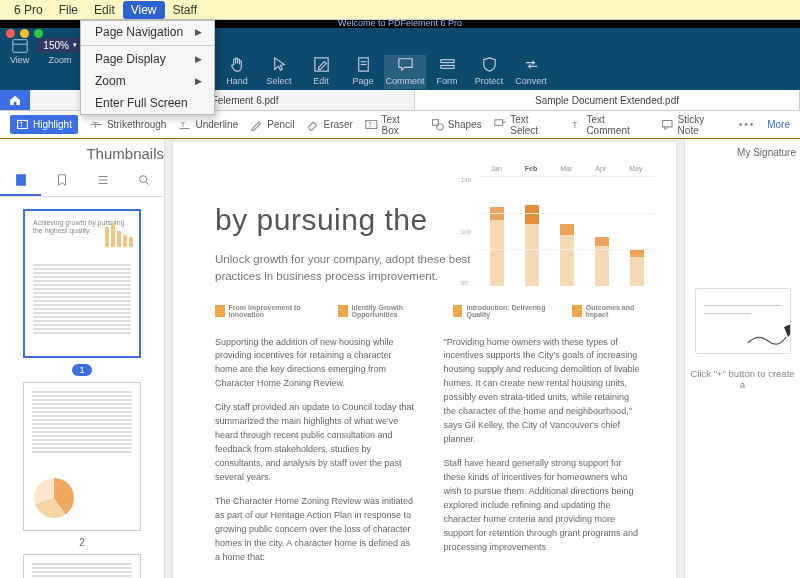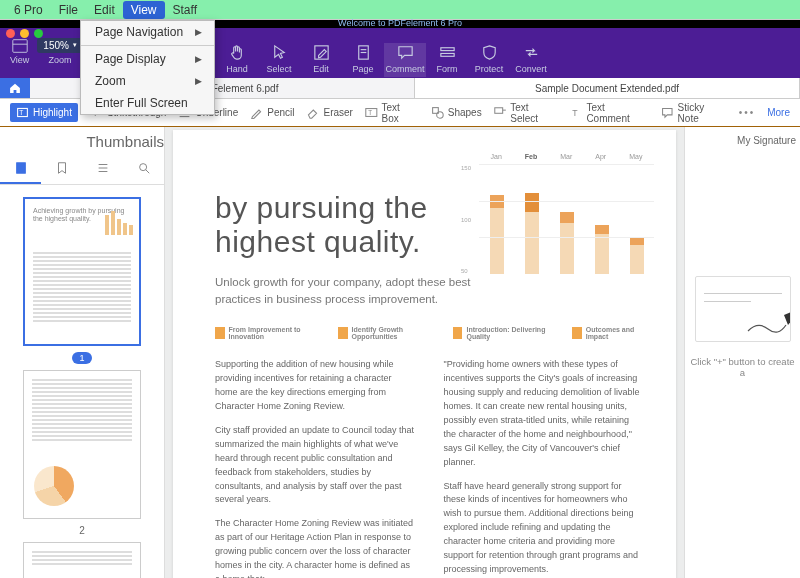--- a/index.html
+++ b/index.html
@@ -1,29 +1,29 @@
 <!DOCTYPE html>
 <html><head>
 <meta charset="utf-8">
 <style>
 * { box-sizing: border-box; margin: 0; padding: 0; font-family: -apple-system, "Helvetica Neue", Arial, sans-serif; }
 body { width: 800px; height: 578px; overflow: hidden; background: #fff; font-size: 11px; color: #333; }
-.menubar { background: #86efac; height: 20px; display: flex; align-items: center; padding: 0 6px; border-bottom: 1px solid #ccc; font-size: 12px; }
+.menubar { background: #fef9c3; height: 20px; display: flex; align-items: center; padding: 0 6px; border-bottom: 1px solid #ccc; font-size: 12px; }
 .menubar span { padding: 2px 8px; border-radius: 3px; }
 .menubar .active { background: #2d63d3; color: #fff; }
 .dropdown { position: absolute; left: 80px; top: 20px; width: 135px; background: #f6f6f6; border: 1px solid #bbb; box-shadow: 2px 3px 8px rgba(0,0,0,0.25); z-index: 100; font-size: 12px; }
 .dropdown div.item { padding: 4px 12px 4px 14px; display: flex; justify-content: space-between; align-items: center; }
 .dropdown hr { border: none; border-top: 1px solid #ccc; margin: 2px 0; }
 .arrow { font-size: 9px; color: #555; }
 .titlebar { background: #000; height: 8px; position: relative; }
 .titlebar .center { position: absolute; left: 50%; transform: translateX(-50%); top: -2px; color: #8ebcf0; font-size: 9px; }
 .traffic { position: absolute; left: 6px; top: 29px; display: flex; gap: 5px; z-index: 50; }
 .traffic span { width: 9px; height: 9px; border-radius: 50%; display: inline-block; }
 .tred { background: #ff5f56; } .tyel { background: #ffbd2e; } .tgrn { background: #27c93f; }
-.ribbon { background: #4c1d95; height: 50px; display: flex; align-items: flex-end; padding-left: 216px; padding-bottom: 1px; }
+.ribbon { background: #0c4a6e; height: 62px; display: flex; align-items: flex-end; padding-left: 216px; padding-bottom: 1px; }
 .ribtool { display:flex; flex-direction:column; align-items:center; color:#c7cce1; font-size:9px; width:42px; padding-bottom:3px; }
 .ribtool.sel { background: rgba(255,255,255,0.12); }
 .ribtool svg { width:19px; height:19px; stroke:#c7cce1; fill:none; stroke-width:1.2; margin-bottom:2px;}
 .left-rib { position:absolute; left:0; top:28px; height: 46px; display:flex; align-items:center; gap:8px; padding-left:10px; z-index:40;}
 .viewbtn { display:flex; flex-direction:column; align-items:center; color:#c7cce1; font-size:9px; }
 .viewbtn svg { width:18px; height:18px; stroke:#c7cce1; fill:none; }
 .zoompill { background:#2f3962; color:#fff; border-radius:3px; padding:2px 6px; font-size:10px; display:flex; align-items:center; gap:4px;}
 .tabbar { height: 21px; background:#e6e6e8; display:flex; border-bottom:1px solid #ccc; }
 .hometab { width:30px; background:#3b6fe3; display:flex; align-items:center; justify-content:center; }
 .hometab svg { width:14px; height:14px; fill:#fff; }
@@ -353,21 +353,20 @@
           <div class="tline"></div>
       </div>
     </div>
   </div>
 
   <div class="canvas">
     <div class="page">
       <h1>
         <br>
         <span>by pursuing the</span><br>
-        <span>highest quality.</span>
       </h1>
       <div class="sub">Unlock growth for your company, adopt these best practices in business process improvement.</div>
 
       <div class="chart">
         <div class="chart-months" id="chart-months">
             <span>Jan</span>
             <span class="sel">Feb</span>
             <span>Mar</span>
             <span>Apr</span>
             <span>May</span>

